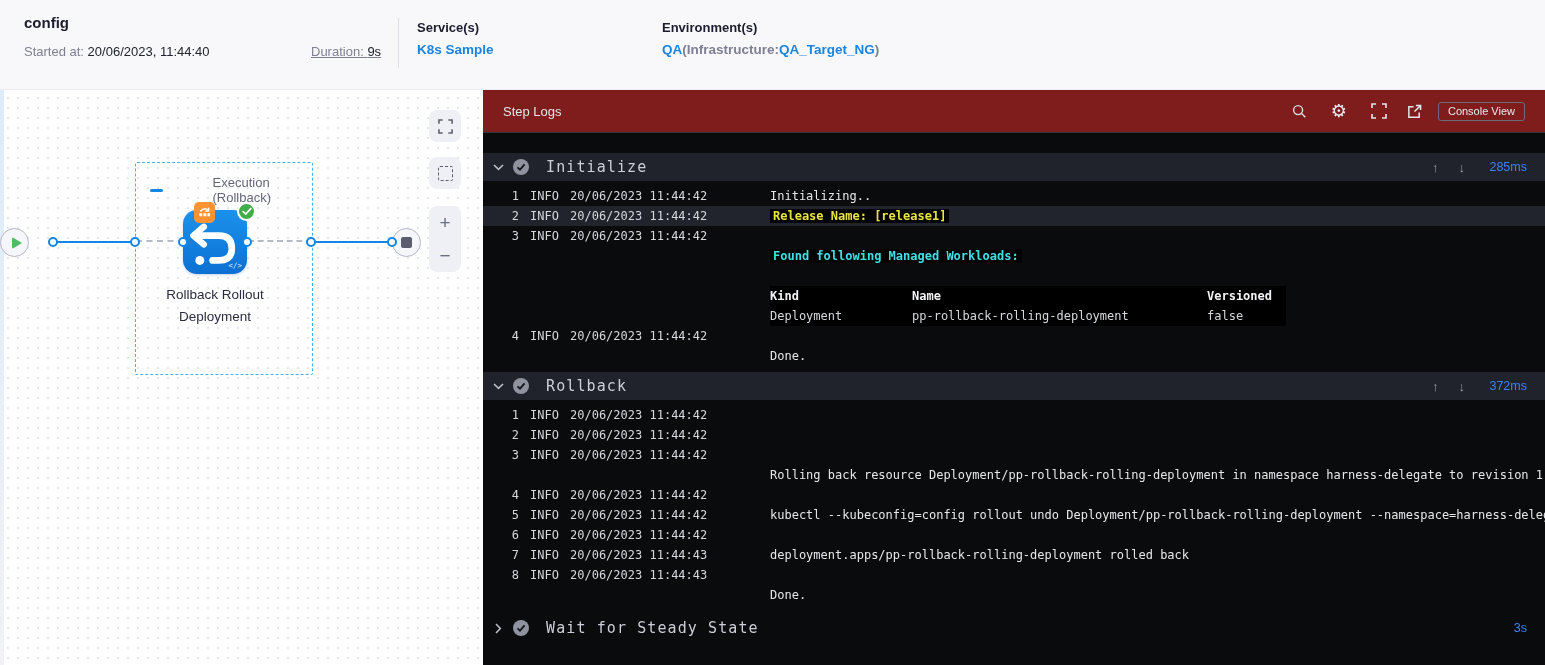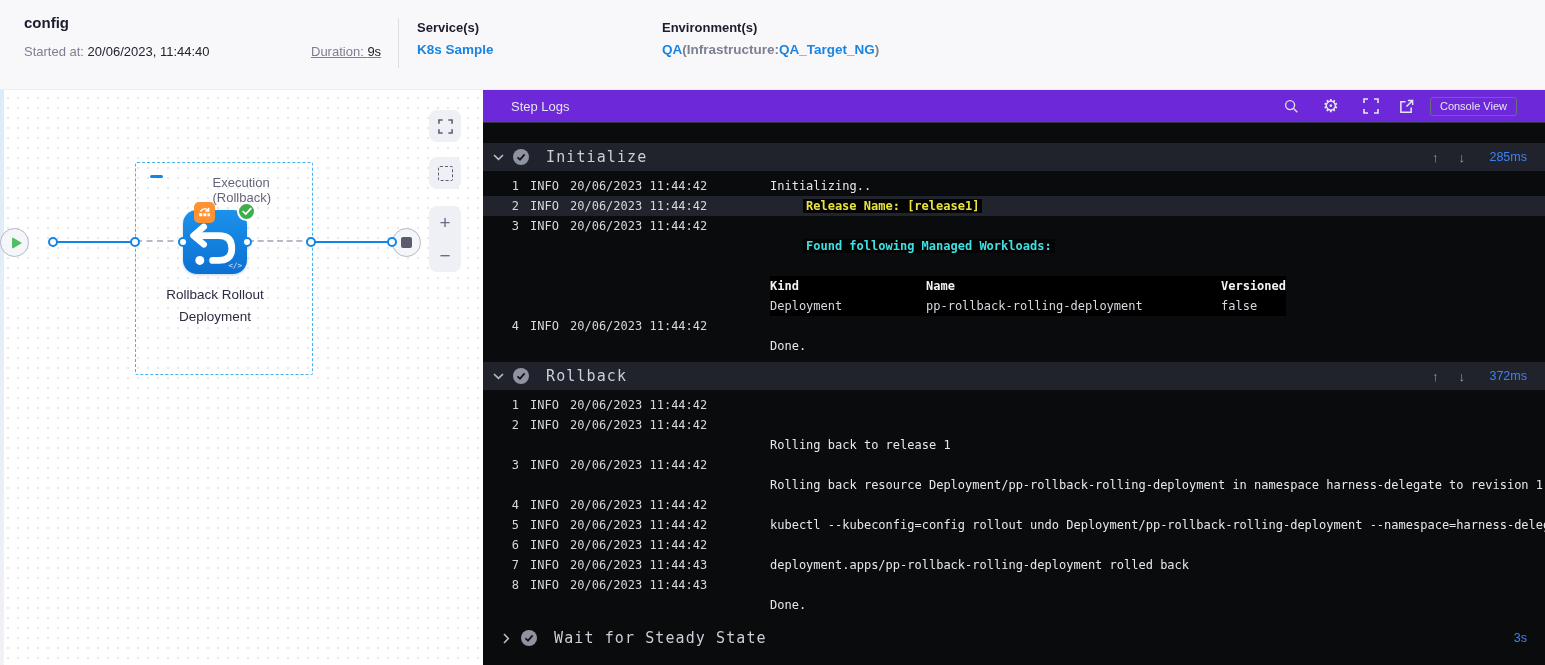--- a/index.html
+++ b/index.html
@@ -38,21 +38,21 @@
   .start-node, .end-node { position:absolute; top:138px; width:29px; height:29px;
     border-radius:50%; background:#f5f6fa; border:1.5px solid #b4b7c6; }
   .play-tri { position:absolute; left:11px; top:8px; width:0; height:0;
     border-left:10px solid #52bd66; border-top:6px solid transparent; border-bottom:6px solid transparent;
     border-radius:2px; }
   .stop-sq { position:absolute; left:8px; top:8px; width:11px; height:11px;
     background:#5a5d70; border-radius:2px; }
 
   .group-box { position:absolute; left:135px; top:72px; width:178px; height:213px;
     border:1px dashed #45b2ef; border-radius:2px; }
-  .group-head { position:absolute; left:14px; top:12px; display:flex; align-items:flex-start;gap:42px; }
+  .group-head { position:absolute; left:14px; top:12px; display:flex; align-items:center;gap:42px; }
   .group-dash { width:15px; height:3px; background:#1286e6; border-radius:2px; margin-right:8px; cursor:pointer; }
   .group-label { font-size:13px; color:#63667a; }
 
   .step-node { position:absolute; left:183px; top:120px; width:64px; height:64px;
     border-radius:14px; background:linear-gradient(180deg,#1b92ec,#0c70d2); cursor:pointer;
     box-shadow:0 1px 3px rgba(12,80,160,.25); }
   .step-code { position:absolute; right:5px; bottom:4px; font-size:7.5px; color:rgba(255,255,255,.8);
     font-family:"DejaVu Sans Mono", monospace; }
   .badge-rollout { position:absolute; left:11px; top:-8px; width:21px; height:21px;
     border-radius:5px; background:#ff9232; display:flex; align-items:center; justify-content:center; }
@@ -67,53 +67,53 @@
   .cv-marquee { top:67px; height:32px; }
   .marquee-ico { width:15px; height:15px; border:1.6px dashed #5d6070; border-radius:2px; }
   .cv-zoom { position:absolute; left:429px; top:116px; width:32px; height:66px; background:#eef0f5;
     border-radius:8px; display:flex; flex-direction:column; }
   .cv-zoom span { flex:1; display:flex; align-items:center; justify-content:center;
     font-size:19px; color:#6a6e80; cursor:pointer; }
 
   
   .log-panel { position:absolute; left:483px; top:90px; width:1062px; height:575px;
     background:#0a0b0d; overflow:hidden; }
-  .log-toolbar { height:33px; display:flex; align-items:center; padding:0 28px;
-    border-bottom:1px solid #313440; background:#6d28d9; }
+  .log-toolbar { height:43px; display:flex; align-items:center; padding:0 20px;
+    border-bottom:1px solid #313440; background:#7f1d1d; }
   .lt-title { font-size:13px; color:#e3e4ea; }
   .lt-spacer { flex:1; }
   .lt-icon { display:flex; align-items:center; justify-content:center; cursor:pointer; margin-left:24px; color:#e6e7ed; }
   .lt-gear { font-size:18px; line-height:18px; }
   .console-btn { margin-left:16px; border:1px solid #6a6e79; border-radius:3px;
     padding:2px 9px 3px; font-size:11px; color:#e6e7ed; cursor:pointer; }
 
   .sec-bar { height:28px; display:flex; align-items:center; background:#20232b; }
   .sec-bar.first { margin-top:20px; }
-  .sec-bar.plain { background:transparent; margin-top:3px;padding-left:8px; }
+  .sec-bar.plain { background:transparent; margin-top:3px; }
   .sb-chevron { width:30px; display:flex; justify-content:center; cursor:pointer; }
   .sb-check { margin-right:17px; display:flex; }
   .sb-title { font-family:"DejaVu Sans Mono", monospace; font-size:15px; letter-spacing:1.1px; color:#ccced8; }
   .sb-spacer { flex:1; }
   .sb-arrow { color:#9aa0ac; font-size:13px; margin-right:20px; cursor:pointer; }
   .sb-duration { color:#3b82f6; font-size:12.5px; margin-right:18px; min-width:42px; text-align:right; }
 
   .rows { padding:5px 0 6px; }
   .log-row { height:20px; line-height:20px; display:flex; white-space:pre;
     font-family:"DejaVu Sans Mono", monospace; font-size:12px; color:#d6d8dd; }
   .log-row.selected { background:#21242c; }
   .c-num { width:36px; text-align:right; flex:none; }
   .c-lvl { width:40px; margin-left:11px; flex:none; }
   .c-time { width:200px; flex:none; }
   .c-msg { flex:1; overflow:hidden; color:#e6e7eb; }
-  .accent { font-weight:bold; background:#040404; padding:0 3px;margin-left:33px; }
+  .accent { font-weight:bold; background:#040404; padding:0 3px; }
   .accent.yellow { color:#e9e43e; }
   .accent.cyan { color:#3ee0e4; }
   .t-band { display:flex; background:#000; width:516px; flex:none; }
   .t-band.hdr { font-weight:bold; color:#f2f3f5; }
-  .tb-kind { width:156px; flex:none; }
+  .tb-kind { width:142px; flex:none; }
   .tb-name { width:295px; flex:none; }
   .tb-ver { flex:1; }
 </style>
 </head>
 <body>
 
 <div class="page-header">
   <div class="ph-title">config</div>
   <div class="ph-line ph-started"><span>Started at: </span><span class="val">20/06/2023, 11:44:40</span></div>
   <div class="ph-line ph-duration"><span>Duration: </span><span class="val">9s</span></div>
@@ -292,23 +292,20 @@
     <span class="sb-duration">372ms</span>
   </div>
   <div class="rows">
     <div class="log-row">
       <span class="c-num">1</span><span class="c-lvl">INFO</span><span class="c-time">20/06/2023 11:44:42</span>
     </div>
     <div class="log-row">
       <span class="c-num">2</span><span class="c-lvl">INFO</span><span class="c-time">20/06/2023 11:44:42</span><span class="c-msg"></span>
     </div>
     <div class="log-row">
-      <span class="c-num"></span><span class="c-lvl"></span><span class="c-time"></span><span class="c-msg">Rolling back to release 1</span>
-    </div>
-    <div class="log-row">
       <span class="c-num">3</span><span class="c-lvl">INFO</span><span class="c-time">20/06/2023 11:44:42</span><span class="c-msg"></span>
     </div>
     <div class="log-row">
       <span class="c-num"></span><span class="c-lvl"></span><span class="c-time"></span><span class="c-msg">Rolling back resource Deployment/pp-rollback-rolling-deployment in namespace harness-delegate to revision 1</span>
     </div>
     <div class="log-row">
       <span class="c-num">4</span><span class="c-lvl">INFO</span><span class="c-time">20/06/2023 11:44:42</span><span class="c-msg"></span>
     </div>
     <div class="log-row">
       <span class="c-num">5</span><span class="c-lvl">INFO</span><span class="c-time">20/06/2023 11:44:42</span><span class="c-msg">kubectl --kubeconfig=config rollout undo Deployment/pp-rollback-rolling-deployment --namespace=harness-delegate</span>

